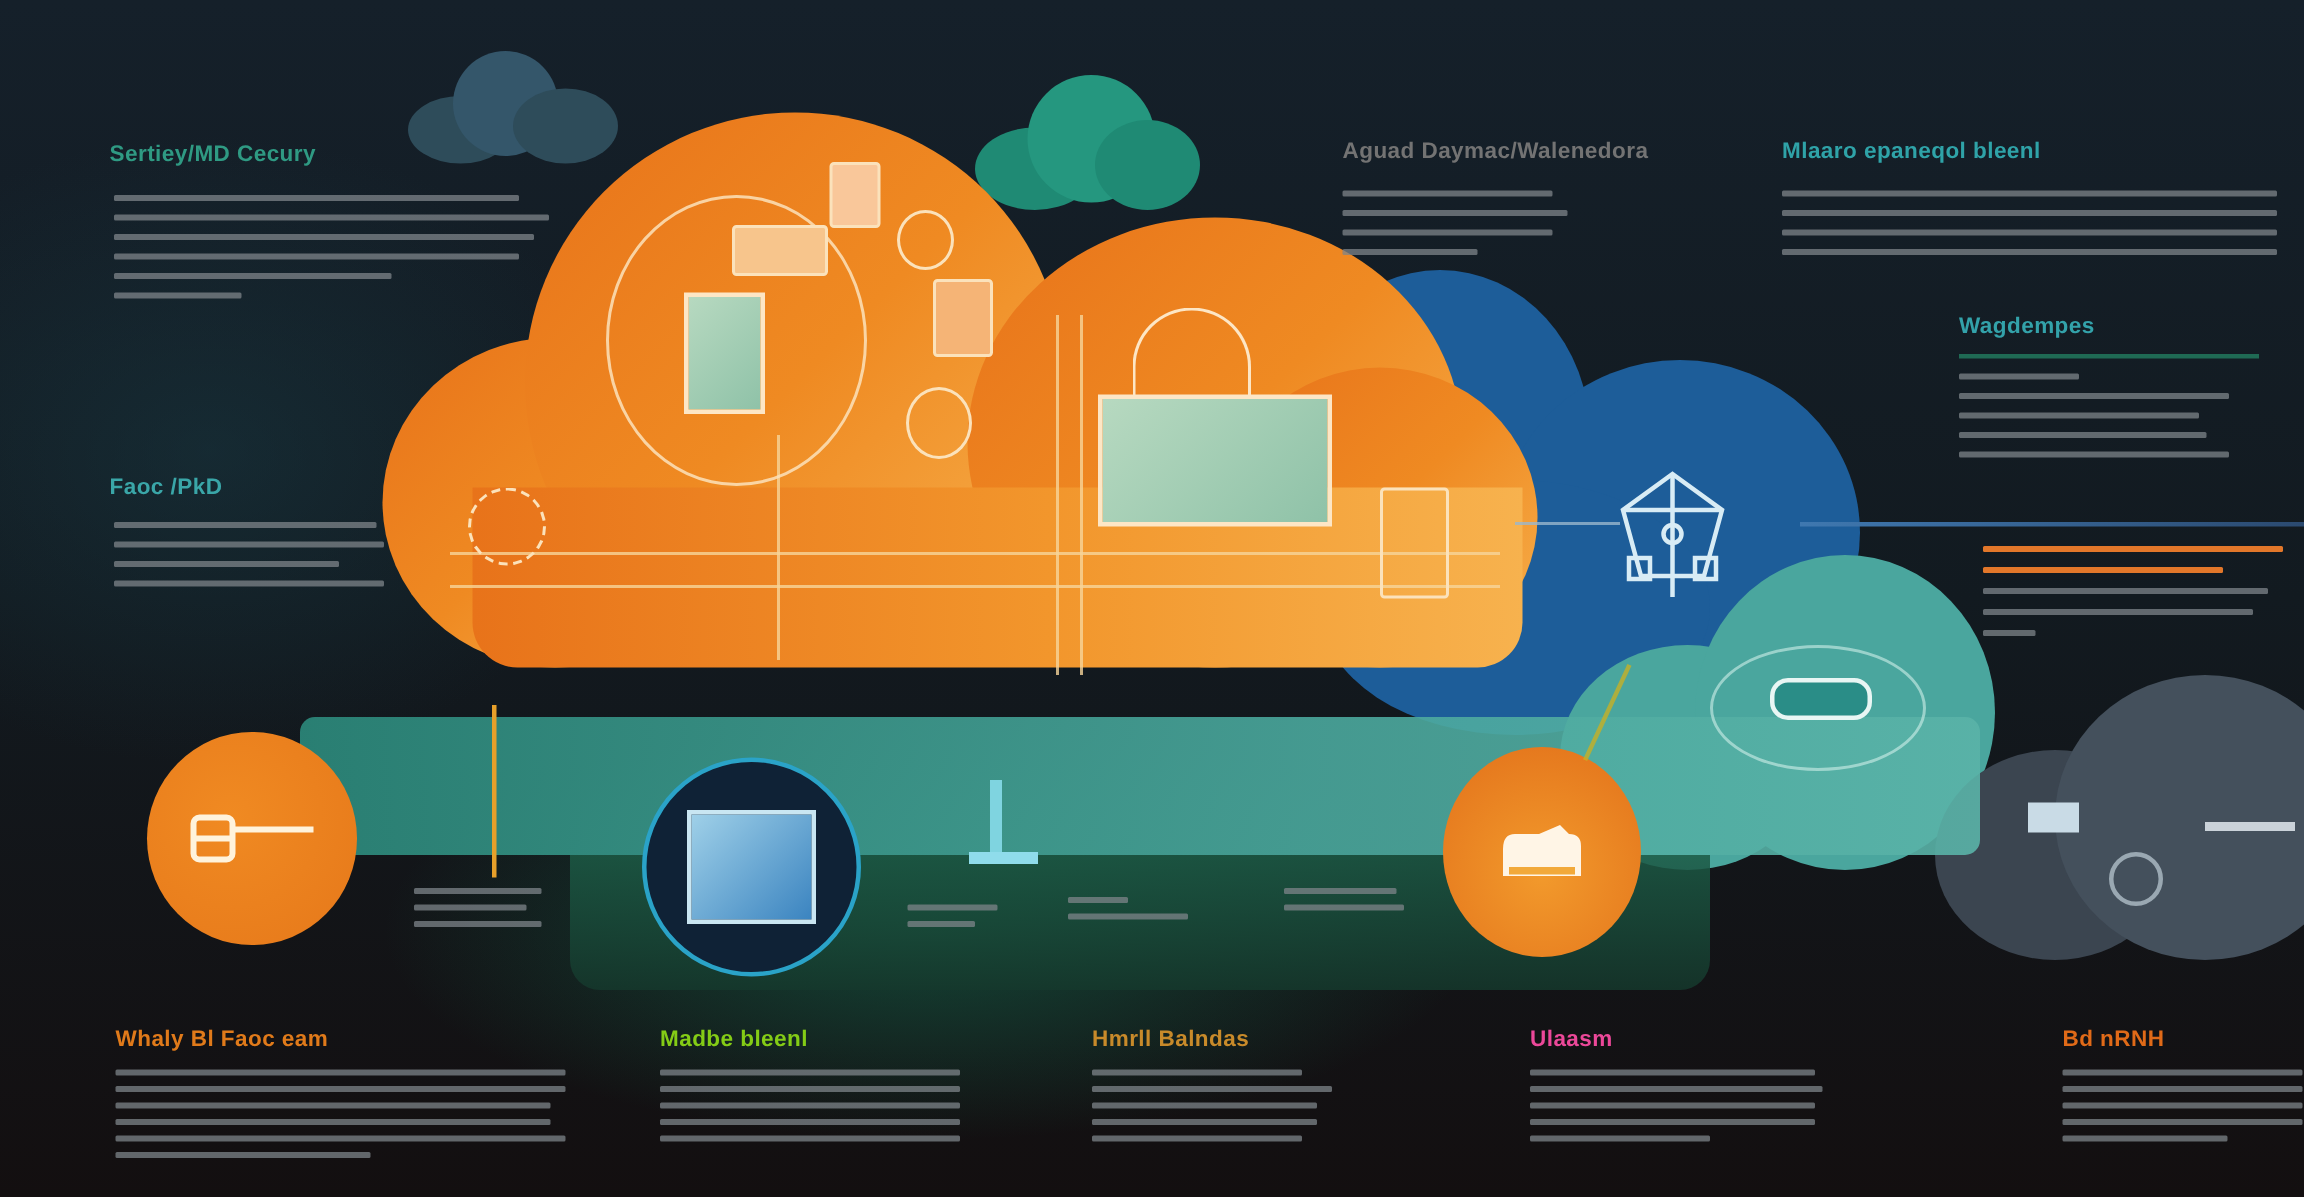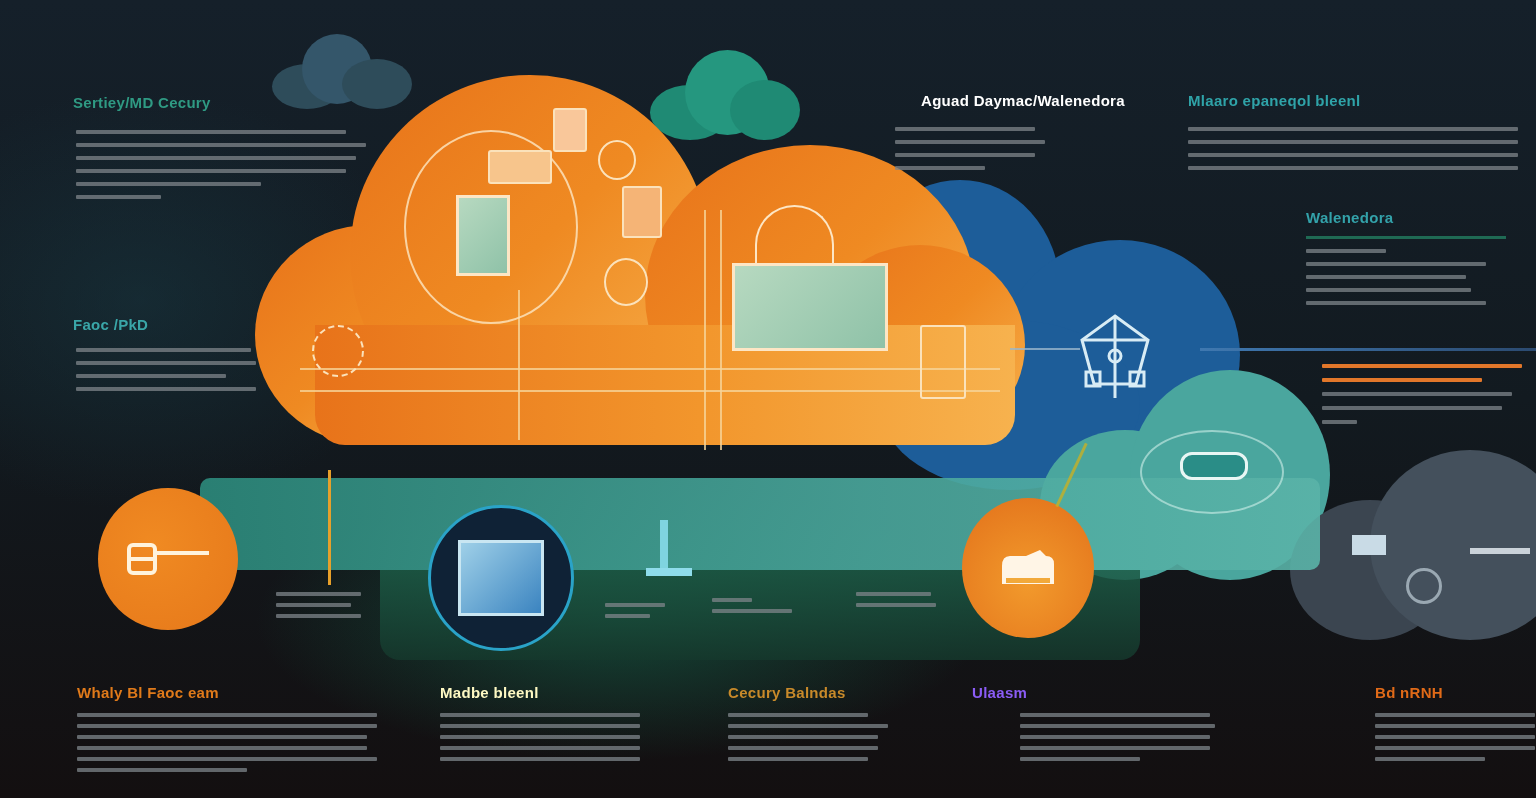--- a/index.html
+++ b/index.html
@@ -146,37 +146,37 @@
 </div>
 
 <div class="heading" style="left:73px;top:316px;color:#3aa6a8;">Faoc /PkD</div>
 <div class="bars" style="left:76px;top:348px;">
   <div class="bar" style="width:175px"></div>
     <div class="bar" style="width:180px"></div>
     <div class="bar" style="width:150px"></div>
     <div class="bar" style="width:180px"></div>
 </div>
 
-<div class="heading" style="left:895px;top:92px;color:#ffffff;margin-left:26px;">Aguad Daymac/Walenedora</div>
+<div class="heading" style="left:895px;top:92px;color:#737373;">Aguad Daymac/Walenedora</div>
 <div class="bars" style="left:895px;top:127px;">
   <div class="bar" style="width:140px"></div>
     <div class="bar" style="width:150px"></div>
     <div class="bar" style="width:140px"></div>
     <div class="bar" style="width:90px"></div>
 </div>
 
 <div class="heading" style="left:1188px;top:92px;color:#2fa3a8;">Mlaaro epaneqol bleenl</div>
 <div class="bars" style="left:1188px;top:127px;">
   <div class="bar" style="width:330px"></div>
     <div class="bar" style="width:330px"></div>
     <div class="bar" style="width:330px"></div>
     <div class="bar" style="width:330px"></div>
 </div>
 
-<div class="heading" style="left:1306px;top:209px;color:#33a2aa;">Walenedora</div>
+<div class="heading" style="left:1306px;top:209px;color:#33a2aa;">Wagdempes</div>
 <div class="abs" style="left:1306px;top:236px;width:200px;height:3px;background:#1f6a54;"></div>
 <div class="bars" style="left:1306px;top:249px;">
   <div class="bar" style="width:80px"></div>
     <div class="bar" style="width:180px"></div>
     <div class="bar" style="width:160px"></div>
     <div class="bar" style="width:165px"></div>
     <div class="bar" style="width:180px"></div>
 </div>
 
 <div class="bars" style="left:1322px;top:364px;gap:10px;">
@@ -208,39 +208,39 @@
 <div class="heading" style="left:77px;top:684px;color:#e07a1a;">Whaly Bl Faoc eam</div>
 <div class="bars" style="left:77px;top:713px;gap:7px;">
   <div class="bar" style="width:300px"></div>
     <div class="bar" style="width:300px"></div>
     <div class="bar" style="width:290px"></div>
     <div class="bar" style="width:290px"></div>
     <div class="bar" style="width:300px"></div>
     <div class="bar" style="width:170px"></div>
 </div>
 
-<div class="heading" style="left:440px;top:684px;color:#fef9c3;">Madbe bleenl</div>
+<div class="heading" style="left:440px;top:684px;color:#84cc16;">Madbe bleenl</div>
 <div class="bars" style="left:440px;top:713px;gap:7px;">
   <div class="bar" style="width:200px"></div>
     <div class="bar" style="width:200px"></div>
     <div class="bar" style="width:200px"></div>
     <div class="bar" style="width:200px"></div>
     <div class="bar" style="width:200px"></div>
 </div>
 
-<div class="heading" style="left:728px;top:684px;color:#c88a2a;">Cecury Balndas</div>
+<div class="heading" style="left:728px;top:684px;color:#c88a2a;">Hmrll Balndas</div>
 <div class="bars" style="left:728px;top:713px;gap:7px;">
   <div class="bar" style="width:140px"></div>
     <div class="bar" style="width:160px"></div>
     <div class="bar" style="width:150px"></div>
     <div class="bar" style="width:150px"></div>
     <div class="bar" style="width:140px"></div>
 </div>
 
-<div class="heading" style="left:972px;top:684px;color:#8b5cf6;">Ulaasm</div>
+<div class="heading" style="left:1020px;top:684px;color:#ec4899;">Ulaasm</div>
 <div class="bars" style="left:1020px;top:713px;gap:7px;">
   <div class="bar" style="width:190px"></div>
     <div class="bar" style="width:195px"></div>
     <div class="bar" style="width:190px"></div>
     <div class="bar" style="width:190px"></div>
     <div class="bar" style="width:120px"></div>
 </div>
 
 <div class="heading" style="left:1375px;top:684px;color:#e06a18;">Bd nRNH</div>
 <div class="bars" style="left:1375px;top:713px;gap:7px;">

